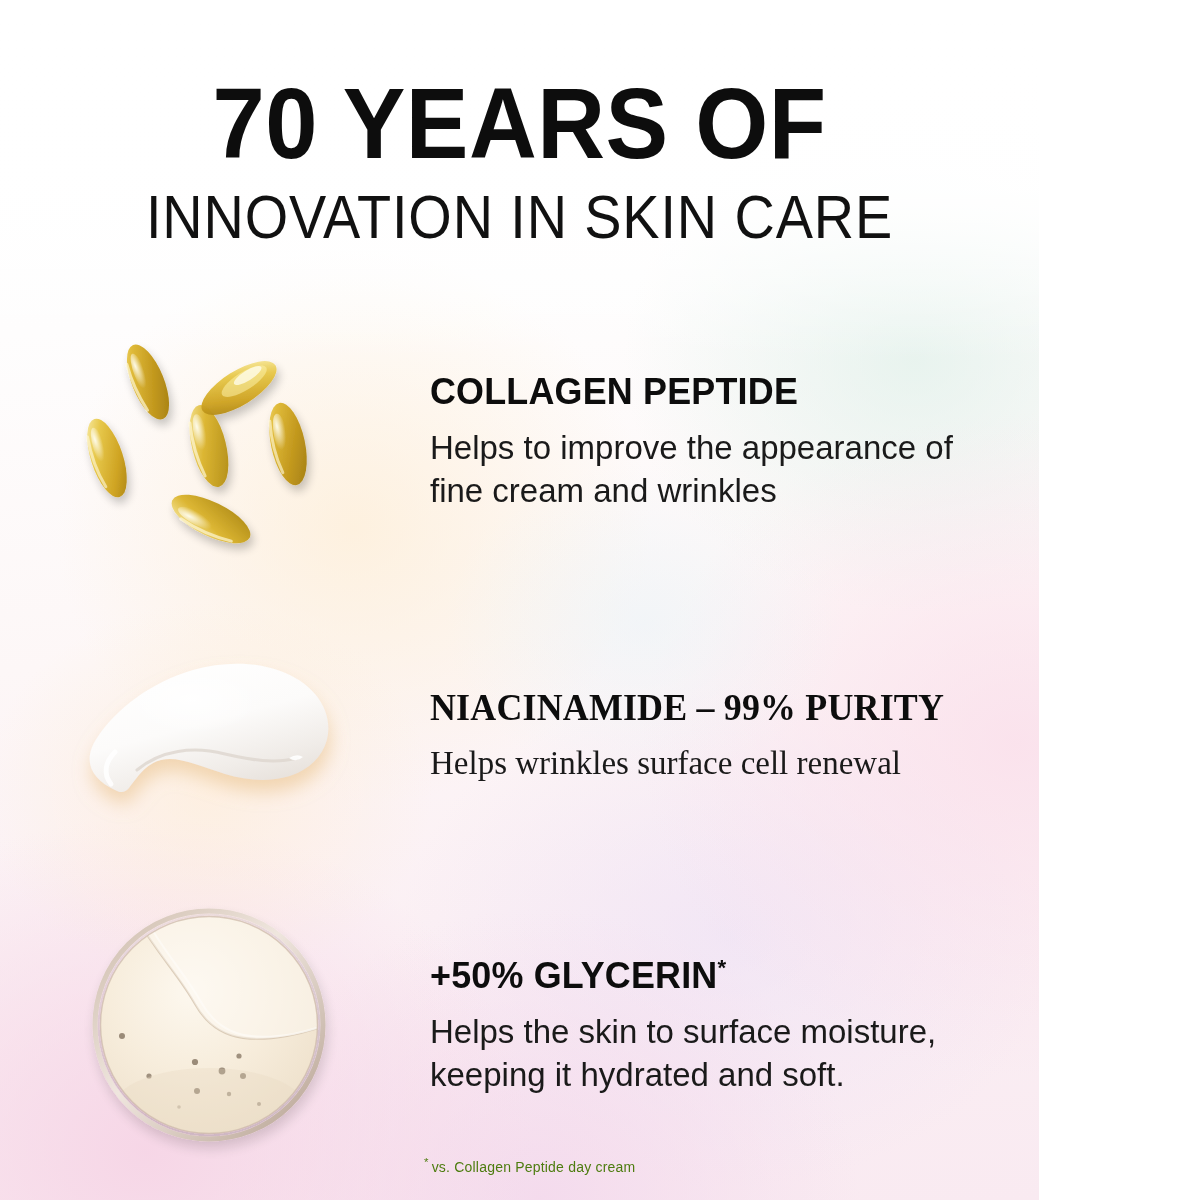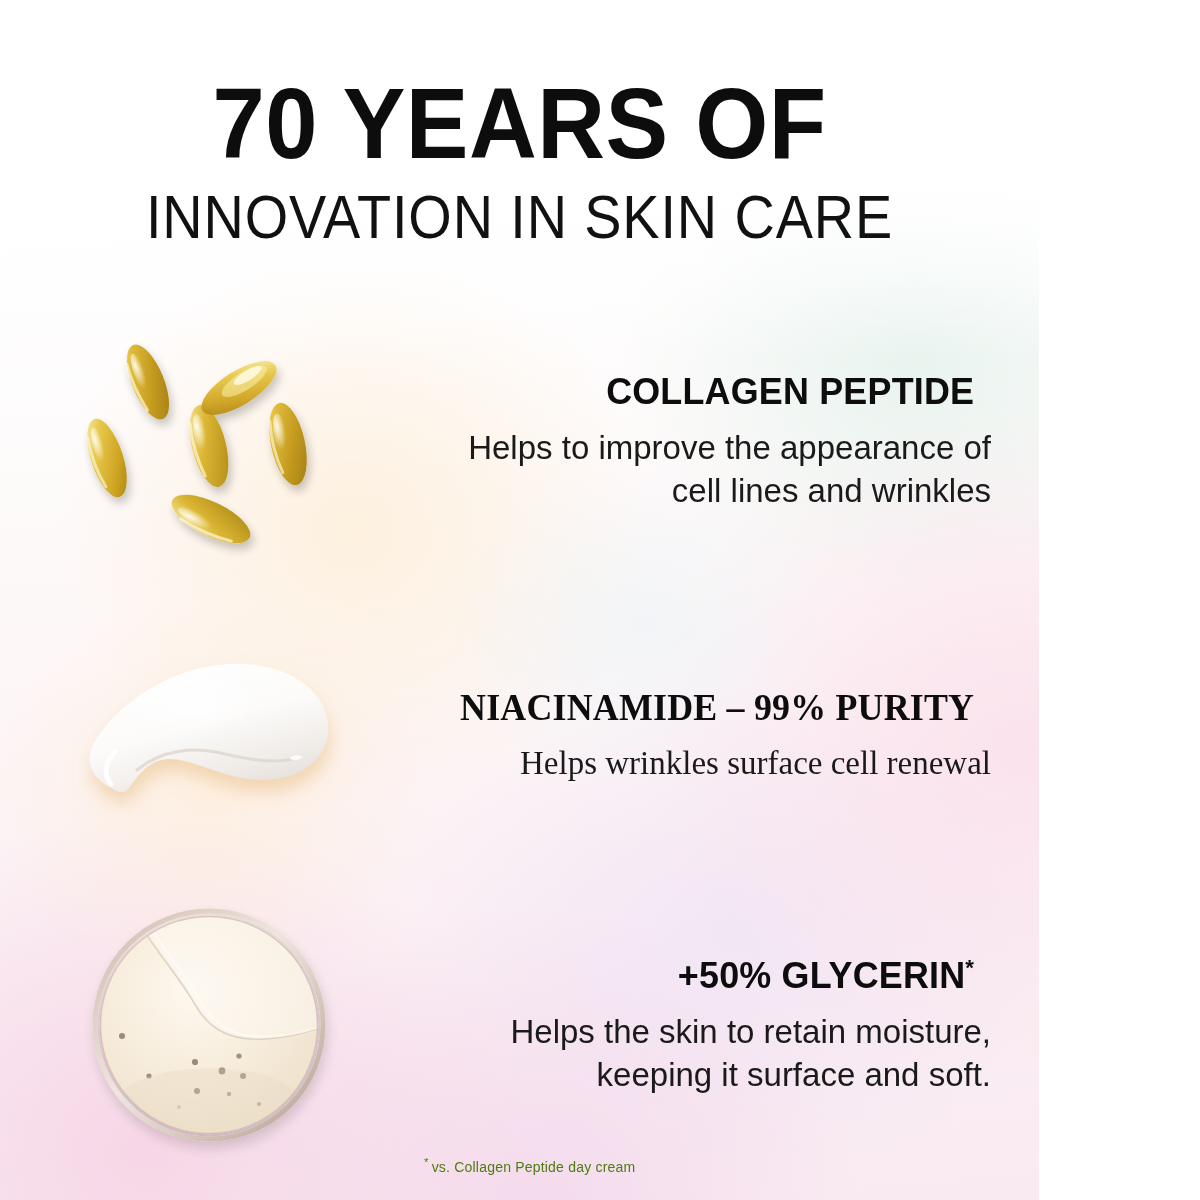--- a/index.html
+++ b/index.html
@@ -77,21 +77,20 @@
     top: 318px;
     left: 0;
     right: 0;
     z-index: 5;
   }
   .feature {
     position: relative;
     display: flex;
     align-items: center;
     height: 250px;
-    text-align: right;
   }
   .feature-visual {
     position: relative;
     width: 430px;
     height: 250px;
     flex: 0 0 430px;
     display: flex;
     align-items: center;
     justify-content: center;
   }
@@ -241,21 +240,21 @@
             <g transform="translate(131,183) rotate(-64)">
               <ellipse cx="0" cy="0" rx="17" ry="43" fill="url(#capC)"></ellipse>
               <ellipse cx="-5" cy="-11" rx="7" ry="23" fill="url(#capShine)"></ellipse>
               <path d="M-13,-27 Q-17,1 -11,28" stroke="#fdf6d4" stroke-opacity="0.7" stroke-width="3" fill="none" stroke-linecap="round"></path>
             </g>
           </g>
         </svg>
       </div>
       <div class="feature-text">
         <h3 class="feature-title">COLLAGEN PEPTIDE</h3>
-        <p class="feature-desc">Helps to improve the appearance of cell lines and wrinkles</p>
+        <p class="feature-desc">Helps to improve the appearance of fine cream and wrinkles</p>
       </div>
     </div>
 
     <div class="feature feature-2">
       <div class="feature-visual">
         <svg width="280" height="190" viewBox="0 0 280 190">
           <defs>
             <linearGradient id="creamG" x1="20%" y1="0%" x2="70%" y2="100%">
               <stop offset="0%" stop-color="#ffffff"></stop>
               <stop offset="48%" stop-color="#fcfbfa"></stop>
@@ -352,21 +351,21 @@
               <circle cx="88" cy="199" r="1.8" fill="#9c8b77" opacity="0.5"></circle>
 
               <ellipse cx="118" cy="200" rx="96" ry="40" fill="#e9dbc4" opacity="0.35"></ellipse>
             </g>
             <circle cx="118" cy="117" r="108.5" fill="none" stroke="#c2ae9c" stroke-opacity="0.55" stroke-width="1.5"></circle>
           </g>
         </svg>
       </div>
       <div class="feature-text">
         <h3 class="feature-title"><span>+50% GLYCERIN</span><span class="sup">*</span></h3>
-        <p class="feature-desc">Helps the skin to retain moisture, keeping it surface and soft.</p>
+        <p class="feature-desc">Helps the skin to surface moisture, keeping it hydrated and soft.</p>
       </div>
     </div>
 
   </div>
 
   <p class="footnote"><span class="fn-star">*</span><span>vs. Collagen Peptide day cream</span></p>
 
 </div>
 
 </body></html>

